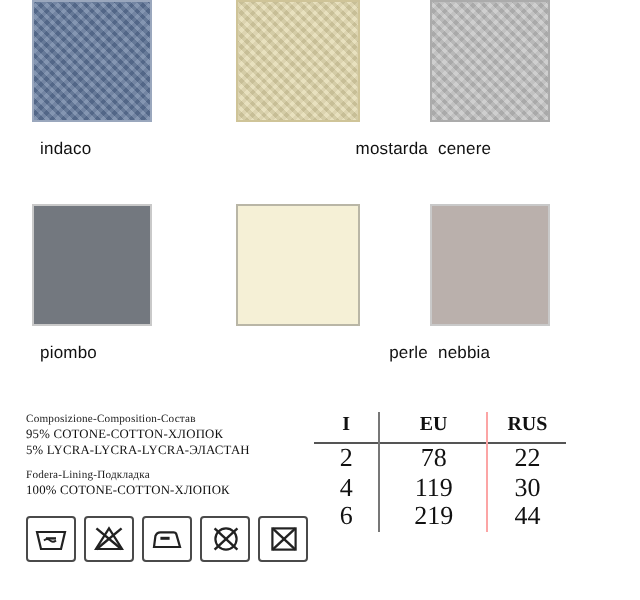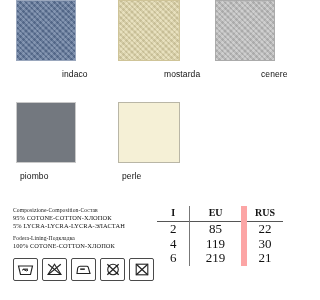--- a/index.html
+++ b/index.html
@@ -10,37 +10,37 @@
     overflow:hidden;
     position:relative;
   }
   .card{position:absolute;inset:0;}
 
   
   .swatch-grid{position:absolute;left:0;top:0;width:290px;}
   .swatch-row{position:relative;height:102px;}
   .swatch-cell{position:absolute;width:96px;}
   .swatch-cell.c0{left:16px;}
-  .swatch-cell.c1{left:118px;}
+  .swatch-cell.c1{left:118px;text-align:right;}
   .swatch-cell.c2{left:215px;}
 
   .chip{
     width:60px;height:61px;
     box-sizing:border-box;
     border:1px solid #c9c9c9;
   }
   .chip.wide{width:62px;}
   .chip-label{
     margin-top:8px;
     font-size:8.5px;
     color:#111;
     letter-spacing:.1px;
     white-space:nowrap;
   }
-  .r0 .chip-label{padding-left:4px;margin-left:42px;}
+  .r0 .chip-label{padding-left:4px;}
   .r1 .chip-label{padding-left:4px;}
 
   
   .tex{
     width:100%;height:100%;
     background-image:
       repeating-linear-gradient(45deg, rgba(255,255,255,.16) 0 2px, rgba(0,0,0,.07) 2px 4px),
       repeating-linear-gradient(-45deg, rgba(255,255,255,.10) 0 2px, rgba(0,0,0,.05) 2px 4px);
   }
   .tex.flat{background-image:none;}
@@ -81,21 +81,21 @@
   .size-table th{
     font-size:10px;font-weight:700;padding:1px 0 3px;
     text-align:center;
   }
   .size-table thead tr{border-bottom:1px solid #555;}
   .size-table td{
     font-size:13px;padding:0;text-align:center;line-height:1.12;
     font-weight:400;
   }
   .size-table .col-i{width:26%;border-right:1px solid #777;}
-  .size-table .col-eu{width:43%;border-right:6px solid #fca5a5;}
+  .size-table .col-eu{width:43%;border-right:1px solid #fca5a5;}
   .size-table .col-rus{width:31%;font-family:Liberation Serif, serif;}
 </style>
 </head>
 <body>
 
 <div class="card">
 
   <div class="swatch-grid">
 
     <div class="swatch-row r0">
@@ -124,20 +124,26 @@
         <div class="chip wide" style="background:#f5f0d6;border-color:#b9b6a6;">
           <div class="tex flat"></div>
         </div>
         <div class="chip-label">perle</div>
       </div>
       <div class="swatch-cell c0">
         <div class="chip" style="background:#73787f;border-color:#c9c9c9;">
           <div class="tex flat"></div>
         </div>
         <div class="chip-label">piombo</div>
+      </div>
+      <div class="swatch-cell c2">
+        <div class="chip" style="background:#bab0ac;border-color:#c9c9c9;">
+          <div class="tex flat"></div>
+        </div>
+        <div class="chip-label">nebbia</div>
       </div>
     </div>
   </div>
 
   <div class="info">
 
     <div class="composition">
       <div class="comp-head">Composizione-Composition-Состав</div>
       <div class="comp-line">95%  COTONE-COTTON-ХЛОПОК</div>
       <div class="comp-line">5%  LYCRA-LYCRA-LYCRA-ЭЛАСТАН</div>
@@ -194,31 +200,31 @@
         <thead>
           <tr>
             <th class="col-i">I</th>
             <th class="col-eu">EU</th>
             <th class="col-rus">RUS</th>
           </tr>
         </thead>
         <tbody>
           <tr>
             <td class="col-i">2</td>
-            <td class="col-eu">85</td>
+            <td class="col-eu">78</td>
             <td class="col-rus">22</td>
           </tr>
           <tr>
             <td class="col-i">4</td>
             <td class="col-eu">119</td>
             <td class="col-rus">30</td>
           </tr>
           <tr>
             <td class="col-i">6</td>
             <td class="col-eu">219</td>
-            <td class="col-rus">21</td>
+            <td class="col-rus">44</td>
           </tr>
         </tbody>
       </table>
     </div>
 
   </div>
 </div>
 
 </body></html>

